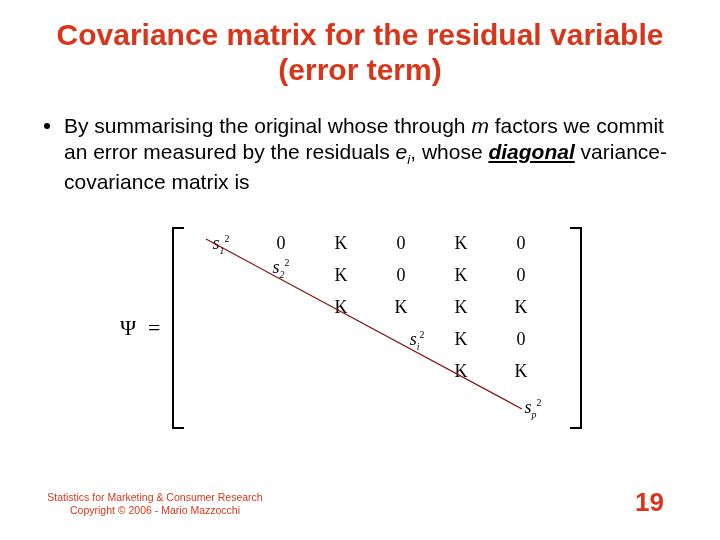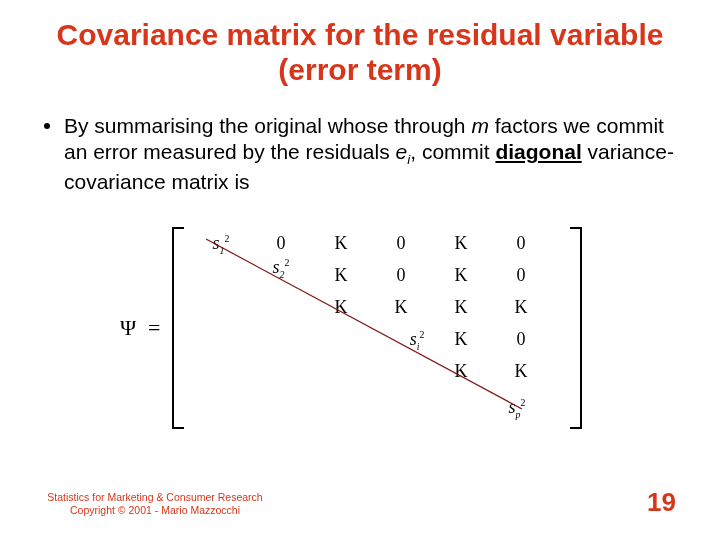--- a/index.html
+++ b/index.html
@@ -5,53 +5,53 @@
   * { margin: 0; padding: 0; box-sizing: border-box; }
   html, body { width: 720px; height: 540px; background: #fff; font-family: "Trebuchet MS", Verdana, sans-serif; }
   .slide { width: 720px; height: 540px; position: relative; padding: 18px 40px 0 40px; }
   .title { color: #d8361b; font-weight: bold; font-size: 30px; text-align: center; line-height: 1.15; margin-bottom: 26px; }
   .body { color: #000; font-size: 21px; line-height: 1.25; }
   .bullet { display: flex; gap: 14px; padding-left: 4px; }
   .dot { flex: 0 0 auto; width: 6px; height: 6px; border-radius: 50%; background: #000; margin-top: 10px; }
   .btxt { flex: 1; }
   .em { font-style: italic; }
   .sub { font-style: italic; font-size: 0.65em; vertical-align: sub; }
-  .bold { font-weight: bold; }
+  .bold { font-weight: bold; font-style: italic; }
   .under { text-decoration: underline; }
   .matrix-area { position: relative; margin: 28px auto 0 auto; width: 480px; height: 220px; font-family: "Times New Roman", serif; font-size: 20px; color: #000; }
   .psi { position: absolute; left: 0; top: 92px; font-size: 22px; }
   .eq  { position: absolute; left: 28px; top: 92px; font-size: 22px; }
   .bracket { position: absolute; top: 4px; height: 202px; width: 12px; }
   .bl { left: 52px; border-left: 2px solid #000; }
   .br { right: 18px; border-right: 2px solid #000; }
   .bl::before, .br::before, .bl::after, .br::after { content:""; position:absolute; width:10px; height:2px; background:#000; }
   .bl::before { top:0; left:0; } .bl::after { bottom:0; left:0; }
   .br::before { top:0; right:0; } .br::after { bottom:0; right:0; }
   .grid { position:absolute; left: 72px; top: 10px; width: 360px; height: 192px; font-family: Liberation Serif, serif; }
   .cell { position:absolute; width: 58px; text-align:center; font-size: 18px; }
   .svar { font-style: italic; }
   .ssub { font-size: 0.55em; vertical-align: sub; font-style: italic; }
   .ssup { font-size: 0.55em; vertical-align: super; }
   .diag { position:absolute; left: 74px; top: 12px; }
-  .footer { position:absolute; left: 40px; right: 44px; bottom: 22px; display:flex; justify-content:space-between; align-items:flex-end; }
+  .footer { position:absolute; left: 40px; right: 56px; bottom: 22px; display:flex; justify-content:space-between; align-items:flex-end; }
   .src { color:#d8361b; font-size: 10.5px; line-height: 1.3; text-align:center; width: 230px; }
   .pagenum { color:#d8361b; font-weight:bold; font-size: 26px; margin-left: 8px; }
 </style>
 </head>
 <body>
 
 <div class="slide">
 
   <div class="title">Covariance matrix for the residual variable (error term)</div>
 
   <div class="body">
     <div class="bullet">
       <div class="dot"></div>
       <div class="btxt">
-        <span>By summarising the original whose through </span><span class="em">m</span><span> factors we commit an error measured by the residuals </span><span class="em">e</span><span class="sub">i</span><span>, commit </span><span class="bold under">diagonal</span><span> variance-covariance matrix is</span>
+        <span>By summarising the original whose through </span><span class="em">m</span><span> factors we commit an error measured by the residuals </span><span class="em">e</span><span class="sub">i</span><span>, whose </span><span class="bold under">diagonal</span><span> variance-covariance matrix is</span>
       </div>
     </div>
   </div>
 
   <div class="matrix-area">
     <div class="psi">Ψ</div>
     <div class="eq">=</div>
     <div class="bracket bl"></div>
     <div class="bracket br"></div>
 
@@ -75,29 +75,29 @@
       <div class="cell" style="left:240px;top:64px">K</div>
       <div class="cell" style="left:300px;top:64px">K</div>
 
       <div class="cell" style="left:196px;top:96px"><span class="svar">s</span><span class="ssub">i</span><span class="ssup">2</span></div>
       <div class="cell" style="left:240px;top:96px">K</div>
       <div class="cell" style="left:300px;top:96px">0</div>
 
       <div class="cell" style="left:240px;top:128px">K</div>
       <div class="cell" style="left:300px;top:128px">K</div>
 
-      <div class="cell" style="left:296px;top:164px"><span class="svar">s</span><span class="ssub">p</span><span class="ssup">2</span></div>
+      <div class="cell" style="left:312px;top:164px"><span class="svar">s</span><span class="ssub">p</span><span class="ssup">2</span></div>
     </div>
 
     <svg class="diag" width="360" height="192">
       <line x1="12" y1="4" x2="328" y2="174" stroke="#801414" stroke-width="1.2"></line>
     </svg>
   </div>
 
   <div class="footer">
     <div class="src">
       <div>Statistics for Marketing &amp; Consumer Research</div>
-      <div>Copyright © 2001 - Mario Mazzocchi</div>
+      <div>Copyright © 2006 - Mario Mazzocchi</div>
     </div>
     <div class="pagenum">19</div>
   </div>
 
 </div>
 
 </body></html>

